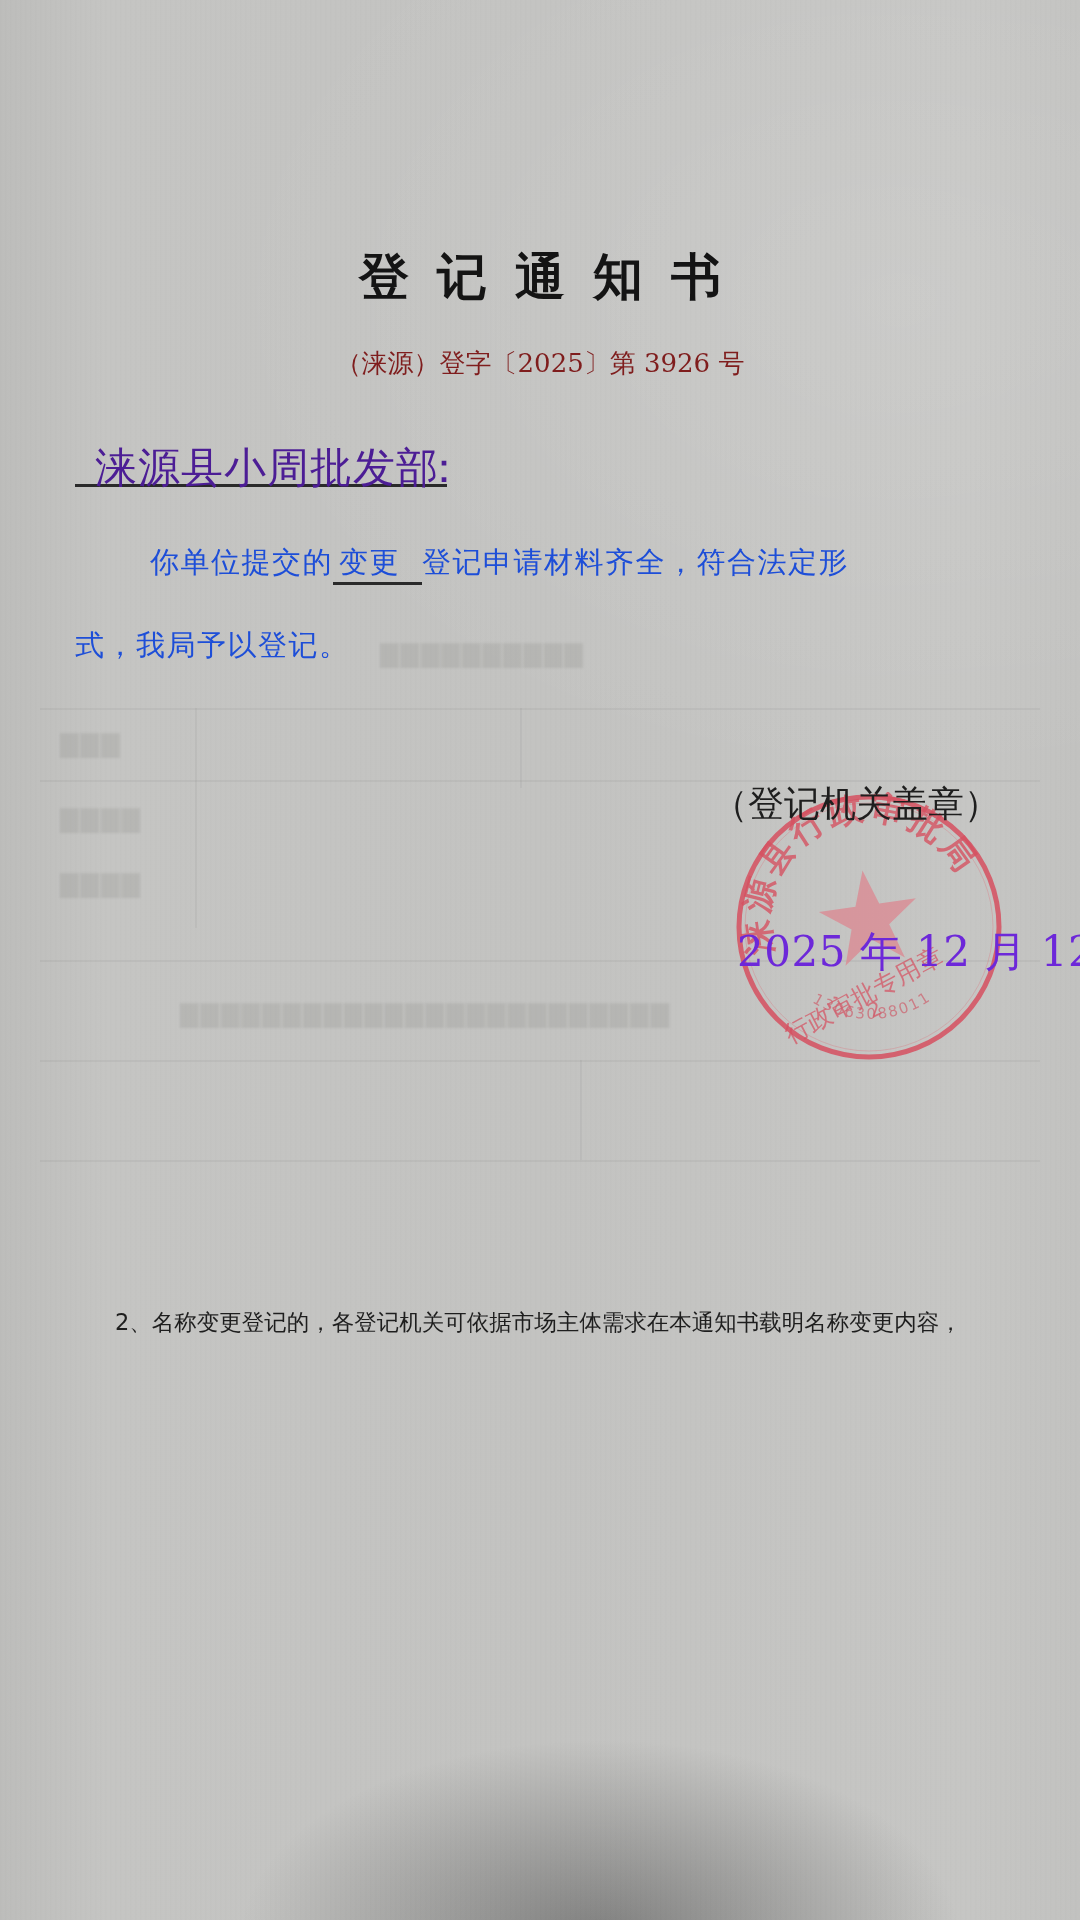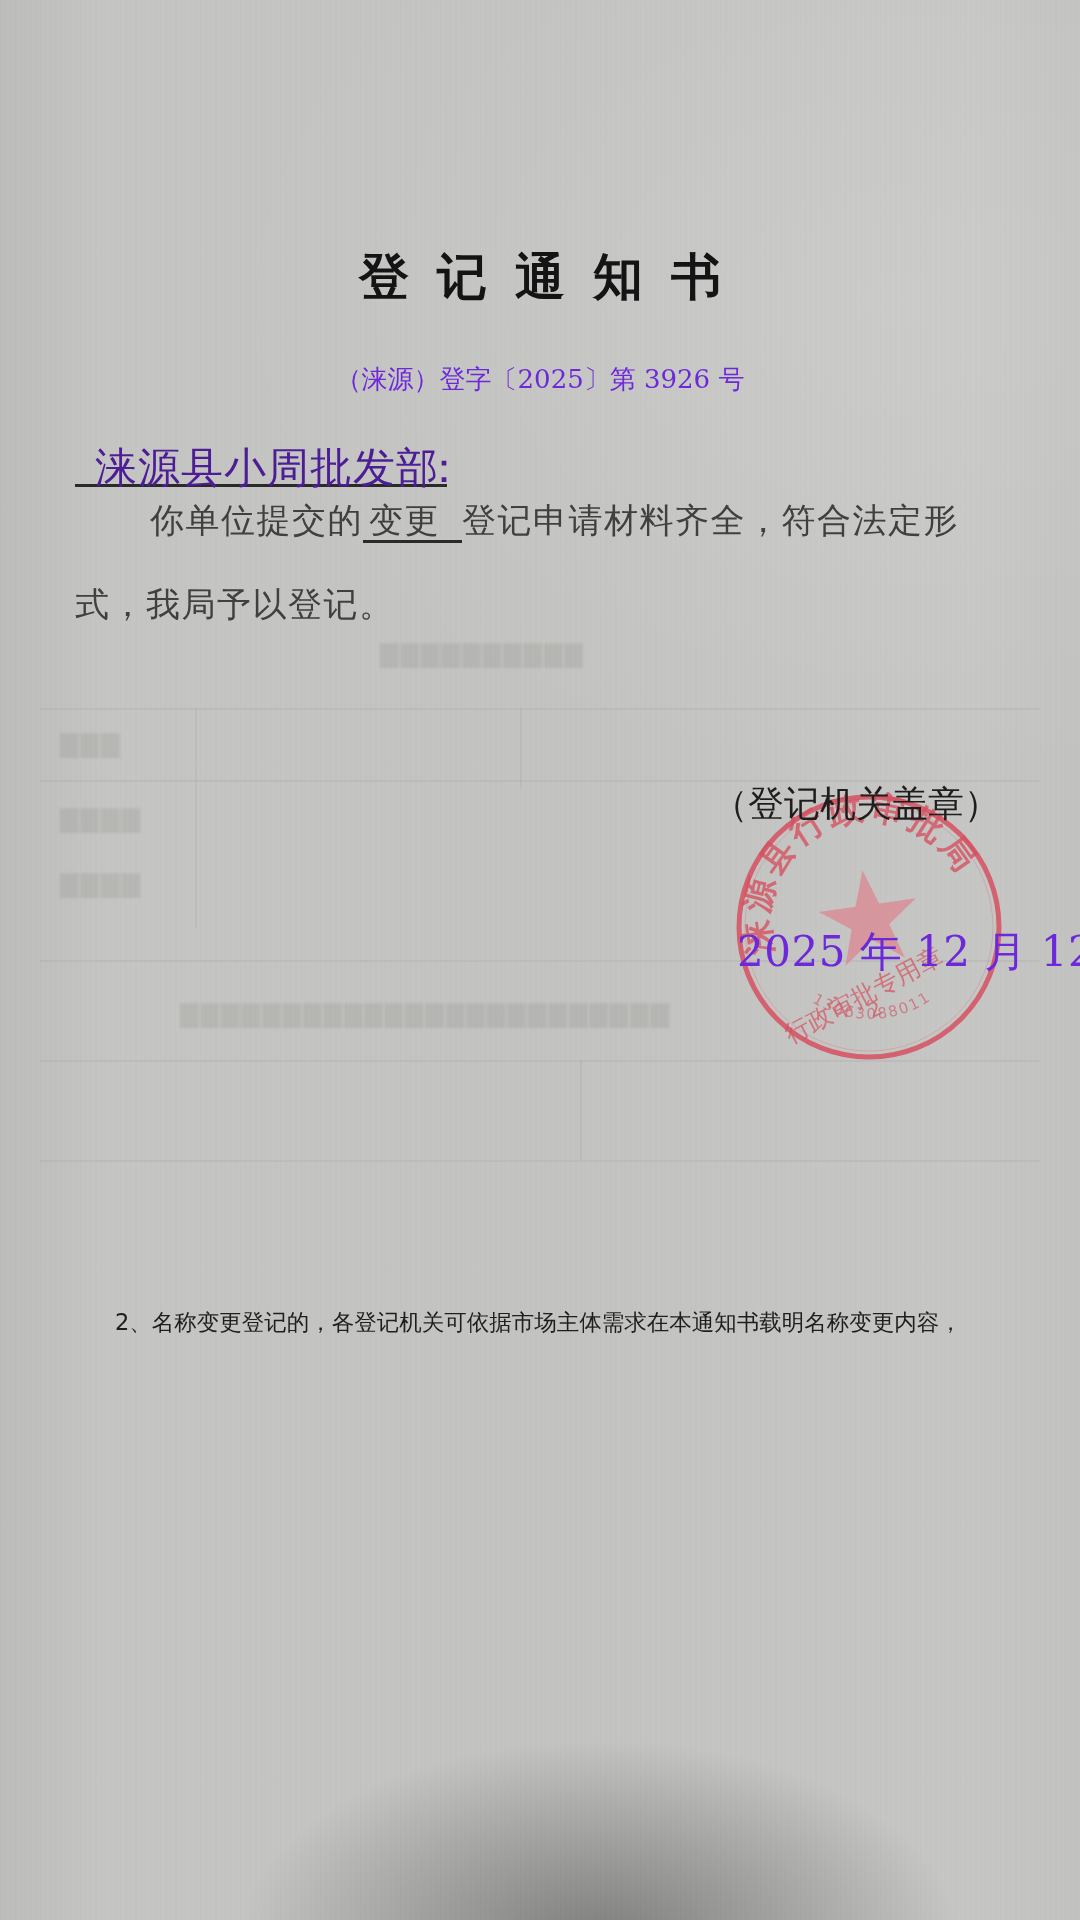--- a/index.html
+++ b/index.html
@@ -64,22 +64,21 @@
       letter-spacing: 28px;
       padding-left: 14px;
       color: #141414;
     }
     .ref-no {
       position: absolute;
       left: 0; width: 1080px;
       top: 346px;
       text-align: center;
       font-size: 26px;
-      color: #6d28d9;
-      margin-top: 16px;
+      color: #7f1d1d;
     }
     .addressee {
       position: absolute;
       left: 75px;
       top: 440px;
       width: 372px;
       height: 44px;
       border-bottom: 3px solid #2a2a2a;
       font-family: "DejaVu Sans", "Liberation Sans", sans-serif;
       font-size: 42px;
@@ -91,24 +90,25 @@
       left: 20px; top: 0;
       letter-spacing: 1px;
     }
     .addressee .colon {
       position: absolute;
       left: 348px; top: 0;
     }
     .body-line {
       position: absolute;
       font-family: "DejaVu Sans", "Liberation Sans", sans-serif;
-      font-size: 34px;
-      color: #404040;
+      font-size: 29px;
+      color: #1d4ed8;
       white-space: nowrap;
       letter-spacing: 1.5px;
+      margin-top: 44px;
     }
     .body-line-1 { left: 150px; top: 498px; }
     .body-line-2 { left: 75px; top: 582px; }
     .fill-blank {
       display: inline-block;
       border-bottom: 3px solid #2a2a2a;
       padding: 0 22px 0 6px;
       line-height: 40px;
     }
 

